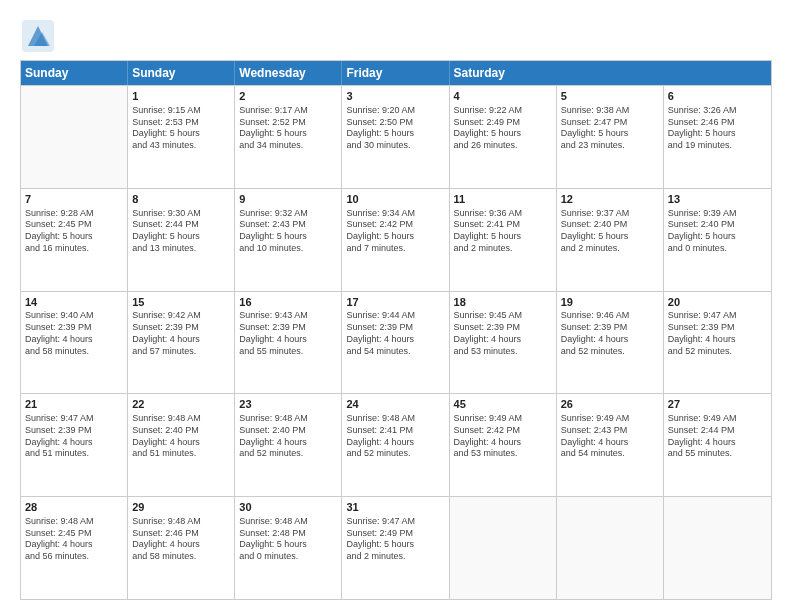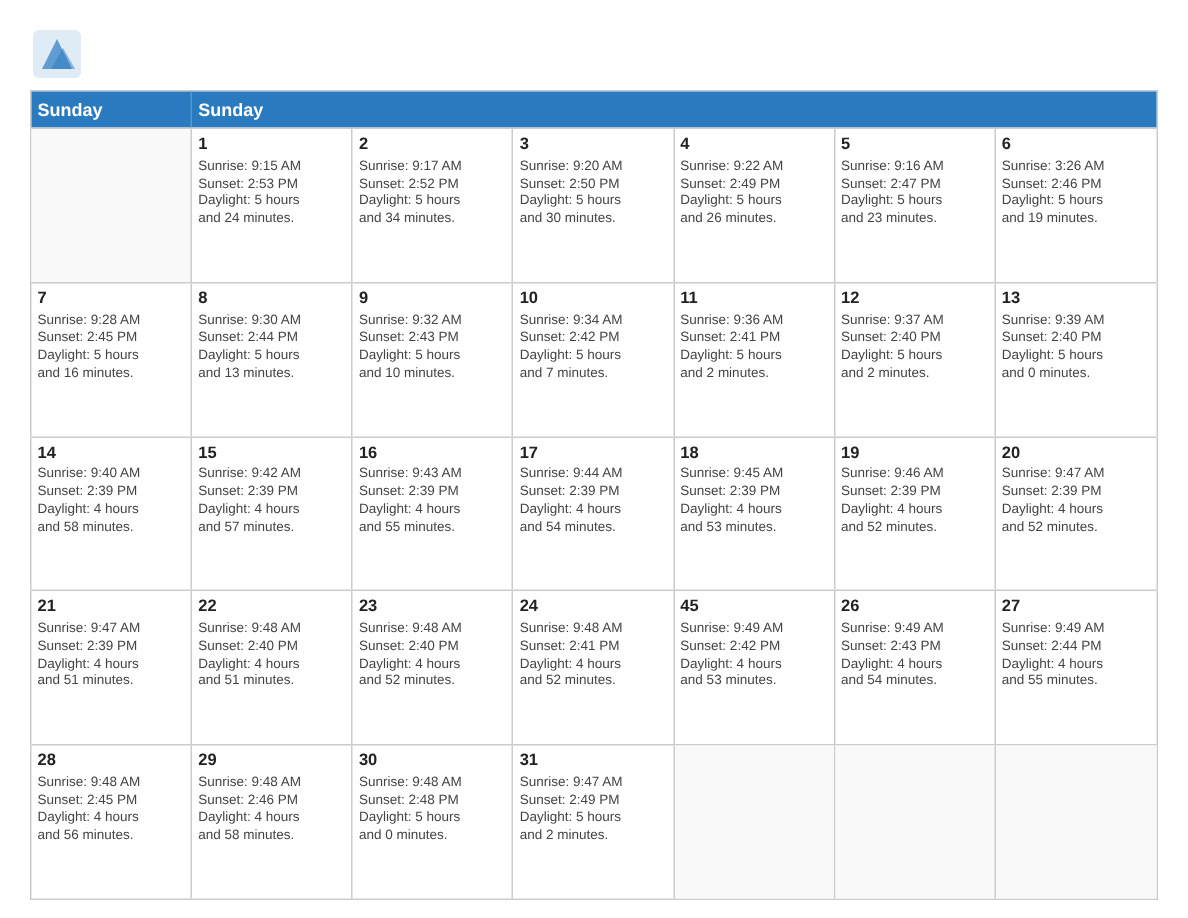--- a/index.html
+++ b/index.html
@@ -133,30 +133,33 @@
     <div class="title-section">
       <div class="month-title"></div>
       <div class="subtitle"></div>
     </div>
   </div>
 
   <div class="calendar">
     <div class="cal-header">
     <div class="cal-header-cell">Sunday</div>
         <div class="cal-header-cell">Sunday</div>
+        <div class="cal-header-cell">Wednesday</div>
+        <div class="cal-header-cell">Friday</div>
+        <div class="cal-header-cell">Saturday</div>
       </div>
     <div class="cal-body">
     <div class="cal-row">
           <div class="cal-cell empty"></div>
           <div class="cal-cell">
             <span class="day-num">1</span>
             <span class="cell-line">Sunrise: 9:15 AM</span>
             <span class="cell-line">Sunset: 2:53 PM</span>
             <span class="cell-line">Daylight: 5 hours</span>
-            <span class="cell-line">and 24 minutes.</span>
+            <span class="cell-line">and 43 minutes.</span>
           </div>
           <div class="cal-cell">
             <span class="day-num">2</span>
             <span class="cell-line">Sunrise: 9:17 AM</span>
             <span class="cell-line">Sunset: 2:52 PM</span>
             <span class="cell-line">Daylight: 5 hours</span>
             <span class="cell-line">and 34 minutes.</span>
           </div>
           <div class="cal-cell">
             <span class="day-num">3</span>
@@ -167,21 +170,21 @@
           </div>
           <div class="cal-cell">
             <span class="day-num">4</span>
             <span class="cell-line">Sunrise: 9:22 AM</span>
             <span class="cell-line">Sunset: 2:49 PM</span>
             <span class="cell-line">Daylight: 5 hours</span>
             <span class="cell-line">and 26 minutes.</span>
           </div>
           <div class="cal-cell">
             <span class="day-num">5</span>
-            <span class="cell-line">Sunrise: 9:16 AM</span>
+            <span class="cell-line">Sunrise: 9:38 AM</span>
             <span class="cell-line">Sunset: 2:47 PM</span>
             <span class="cell-line">Daylight: 5 hours</span>
             <span class="cell-line">and 23 minutes.</span>
           </div>
           <div class="cal-cell">
             <span class="day-num">6</span>
             <span class="cell-line">Sunrise: 3:26 AM</span>
             <span class="cell-line">Sunset: 2:46 PM</span>
             <span class="cell-line">Daylight: 5 hours</span>
             <span class="cell-line">and 19 minutes.</span>

